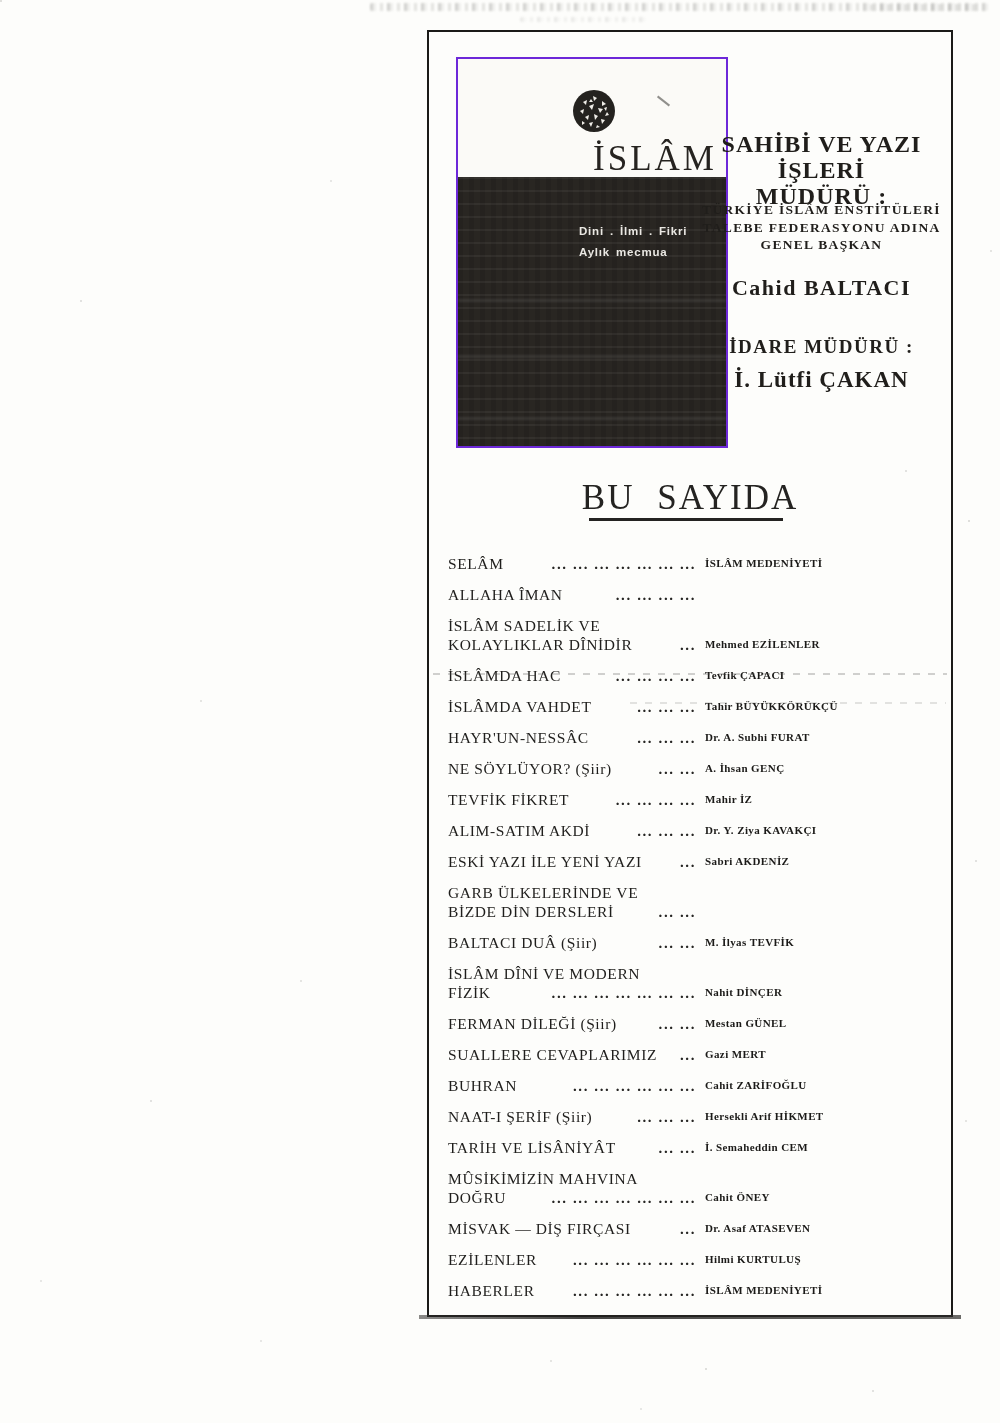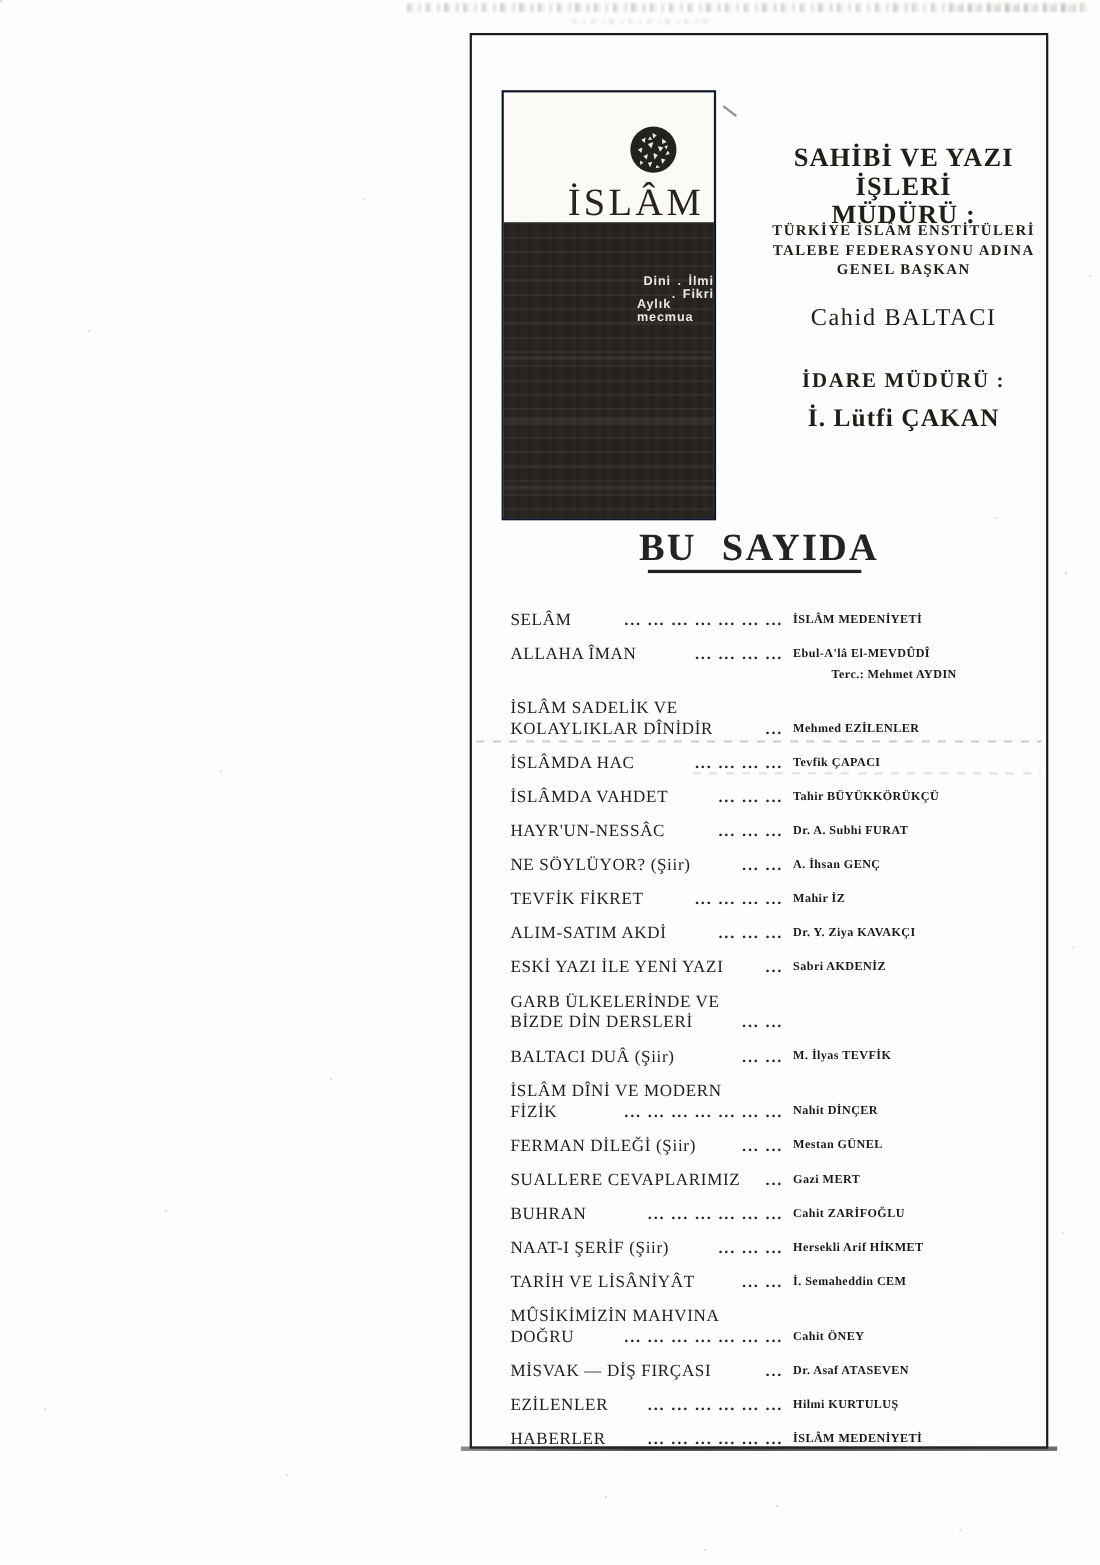--- a/index.html
+++ b/index.html
@@ -41,22 +41,22 @@
     border:2px solid #1b1a18; background:transparent;
   }
   #bottom-smear {
     position:absolute; left:419px; top:1315px; width:542px; height:4px;
     background:linear-gradient(90deg, rgba(45,44,42,.55), rgba(35,34,32,.85) 30%, rgba(45,44,42,.7));
     filter:blur(.4px);
   }
 
   
   #cover {
-    position:absolute; left:456px; top:57px; width:195px; height:391px;
-    border:2px solid #0f172a; background:#fbfaf7;margin-top:25px;
+    position:absolute; left:456px; top:57px; width:272px; height:391px;
+    border:2px solid #6d28d9; background:#fbfaf7;
   }
   #cover-dark {
     position:absolute; left:0; top:118px; right:0; bottom:0;
     background:
       repeating-linear-gradient(180deg, rgba(255,255,255,.05) 0 2px, transparent 2px 13px),
       repeating-linear-gradient(90deg, rgba(0,0,0,.10) 0 5px, transparent 5px 11px),
       #292622;
   }
   .cover-band { position:absolute; left:0; right:0; height:3px;
     background:rgba(255,255,255,.09); filter:blur(1px); }
@@ -79,36 +79,36 @@
   #cover-scratch {
     position:absolute; left:656px; top:100px; width:15px; height:2px;
     background:#4a4845; transform:rotate(38deg); opacity:.6;
   }
 
   
   #masthead { position:absolute; left:695px; top:125px; width:253px; text-align:center; color:#201e1b; }
   .mh-abs { position:absolute; left:0; width:100%; }
   #owner-label { top:6px;  font-size:24px; font-weight:bold; letter-spacing:1px; line-height:26px; }
   #owner-org   { top:76px; font-size:13.5px; font-weight:bold; letter-spacing:1.3px; line-height:17.5px; }
-  #owner-name  { top:150px; font-size:22px; font-weight:normal; letter-spacing:1.5px; }
+  #owner-name  { top:150px; font-size:22px; font-weight:bold; letter-spacing:1.5px; }
   #admin-label { top:211px; font-size:19px; font-weight:bold; letter-spacing:1.5px; }
   #admin-name  { top:242px; font-size:23px; font-weight:bold; letter-spacing:1px; }
 
   
   #toc-heading {
     position:absolute; left:540px; top:478px; width:300px; text-align:center;
-    font-size:35px; letter-spacing:2px; word-spacing:12px; color:#242321;font-weight:bold;
+    font-size:35px; letter-spacing:2px; word-spacing:12px; color:#242321;
   }
   #toc-underline {
     position:absolute; left:589px; top:518px; width:194px; height:3px; background:#242321;
   }
 
   
   #toc { position:absolute; left:448px; top:554px; width:496px; }
-  .toc-row { display:grid; grid-template-columns:257px 1fr; padding-bottom:11px;margin-left:16px; }
+  .toc-row { display:grid; grid-template-columns:257px 1fr; padding-bottom:11px; }
   .toc-line { display:flex; align-items:baseline; line-height:19px; }
   .toc-title {
     font-size:15.5px; letter-spacing:.6px; color:#1f1e1c; white-space:nowrap;
   }
   .toc-leader {
     margin-left:auto; padding:0 9px 0 6px; font-size:15px; letter-spacing:1.6px;
     color:#262523; white-space:nowrap; font-weight:bold;
   }
   .toc-author {
     font-size:11px; font-weight:bold; line-height:19px; letter-spacing:.4px;
@@ -201,24 +201,20 @@
           <div class="toc-author">İSLÂM MEDENİYETİ</div>
         </div>
       </div>
       <div class="toc-row">
         <div class="toc-left">
           <div class="toc-line">
             <span class="toc-title">ALLAHA ÎMAN</span>
             <span class="toc-leader">... ... ... ...</span>
           </div>
         </div>
-        <div class="toc-right">
-          <div class="toc-author">Ebul-A'lâ El-MEVDÛDÎ</div>
-          <div class="toc-author toc-author-cont">Terc.: Mehmet AYDIN</div>
-        </div>
       </div>
       <div class="toc-row">
         <div class="toc-left">
           <div class="toc-line">
             <span class="toc-title">İSLÂM SADELİK VE</span>
           </div>
           <div class="toc-line">
             <span class="toc-title">KOLAYLIKLAR DÎNİDİR</span>
             <span class="toc-leader">...</span>
           </div>

